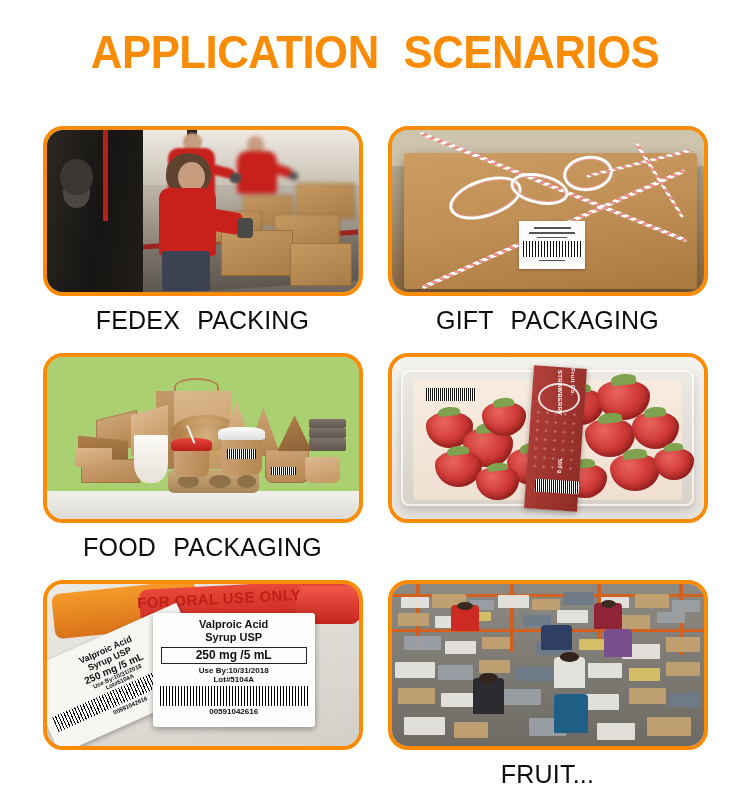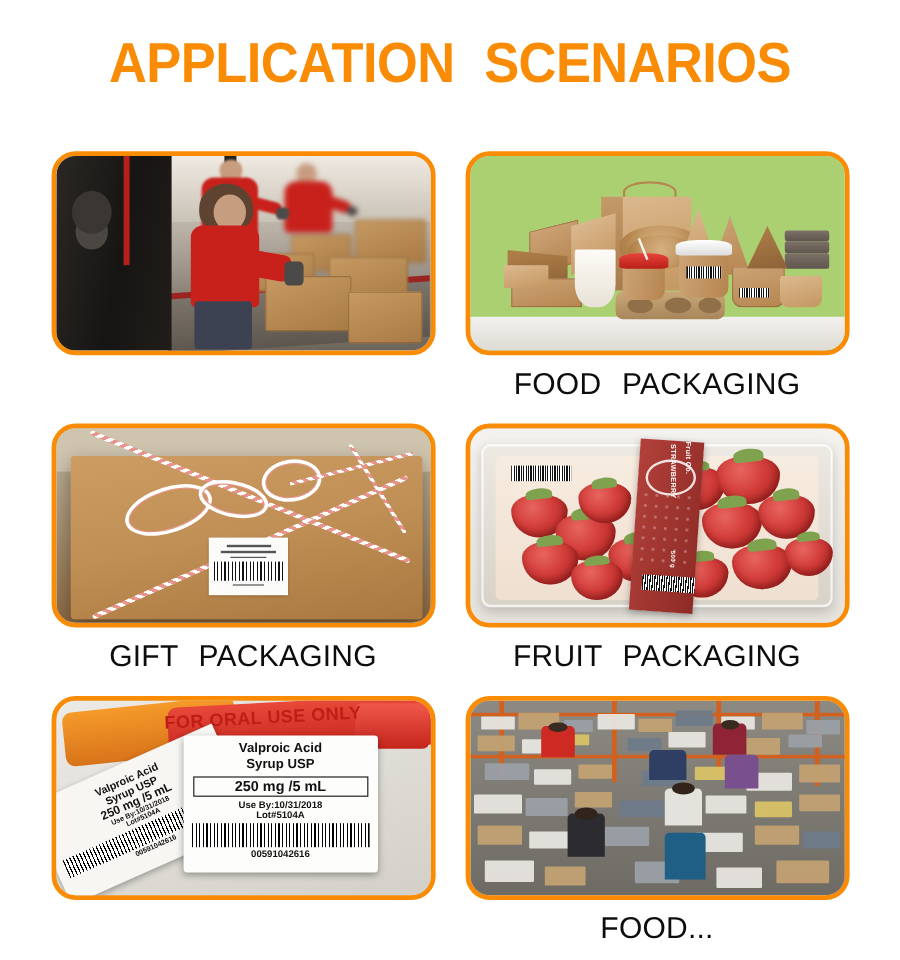--- a/index.html
+++ b/index.html
@@ -218,78 +218,21 @@
           <div class="person" style="left:36%;top:14%;width:24%;height:84%;">
             <div class="p-hair" style="left:10%;top:0;width:60%;height:30%;"></div>
             <div class="p-head" style="left:26%;top:7%;width:36%;height:22%;"></div>
             <div class="p-shirt" style="left:0;top:26%;width:76%;height:50%;"></div>
             <div class="p-arm" style="left:54%;top:42%;width:58%;height:16%;transform:rotate(10deg);"></div>
             <div class="p-glove" style="left:104%;top:48%;width:22%;height:15%;"></div>
             <div style="position:absolute;left:4%;top:72%;width:64%;height:30%;background:#3c4252;border-radius:3px;"></div>
           </div>
         </div>
       </div>
-    </div>
-
-    <div class="cell">
-      <div class="card">
-        <div class="photo">
-          <div class="f-bg"></div>
-          <div class="f-table"></div>
-
-          <div class="bag-h" style="left:41%;top:13%;width:13%;height:10%;"></div>
-          <div class="kraft-l" style="left:35%;top:21%;width:24%;height:48%;border-radius:1px;"></div>
-          <div class="kraft-d" style="left:35%;top:21%;width:6%;height:48%;opacity:.55;"></div>
-
-          <div class="kraft" style="left:16%;top:36%;width:13%;height:22%;transform:skewY(-14deg);"></div>
-          <div class="kraft-l" style="left:27%;top:33%;width:12%;height:25%;transform:skewY(-16deg);"></div>
-          <div class="kraft-d" style="left:10%;top:50%;width:16%;height:16%;transform:skewY(6deg);"></div>
-          <div class="kraft" style="left:11%;top:63%;width:19%;height:15%;"></div>
-          <div class="kraft-l" style="left:9%;top:56%;width:12%;height:12%;"></div>
-
-          <div class="plate" style="left:40%;top:36%;width:22%;height:22%;"></div>
-          <div class="plate" style="left:42%;top:41%;width:18%;height:17%;opacity:.9;"></div>
-
-          <div class="kraft-l" style="left:55%;top:27%;width:12%;height:34%;
-               clip-path:polygon(50% 0,100% 100%,0 100%);"></div>
-          <div class="kraft" style="left:64%;top:31%;width:11%;height:30%;
-               clip-path:polygon(50% 0,100% 100%,0 100%);"></div>
-
-          <div style="position:absolute;left:28%;top:48%;width:11%;height:30%;
-               background:linear-gradient(180deg,#fdfbf7,#e8e2d6);border-radius:2px 2px 40% 40%;"></div>
-
-          <div class="tray" style="left:39%;top:70%;width:29%;height:14%;"></div>
-          <div style="position:absolute;left:42%;top:73%;width:7%;height:8%;border-radius:50%;background:#8f7048;"></div>
-          <div style="position:absolute;left:52%;top:73%;width:7%;height:8%;border-radius:50%;background:#8f7048;"></div>
-          <div style="position:absolute;left:61%;top:73%;width:6%;height:8%;border-radius:50%;background:#8f7048;"></div>
-
-          <div class="cup" style="left:41%;top:54%;width:11%;height:20%;"></div>
-          <div class="lid-red" style="left:40%;top:50%;width:13%;height:8%;"></div>
-          <div class="straw" style="left:46%;top:42%;width:2px;height:12%;"></div>
-
-          <div class="cup" style="left:56%;top:49%;width:13%;height:24%;"></div>
-          <div class="lid-wh" style="left:55%;top:43%;width:15%;height:8%;"></div>
-          <div class="bcode" style="left:58%;top:57%;width:9%;height:6%;">
-              <i></i>
-            </div>
-
-          <div class="kraft" style="left:70%;top:57%;width:14%;height:21%;border-radius:2px 2px 8px 8px;"></div>
-          <div class="bcode" style="left:72%;top:68%;width:8%;height:5%;">
-              <i></i>
-            </div>
-          <div class="kraft-l" style="left:83%;top:62%;width:11%;height:16%;border-radius:2px 2px 7px 7px;"></div>
-
-          <div class="stack" style="left:84%;top:38%;width:12%;height:6%;"></div>
-          <div class="stack" style="left:84%;top:44%;width:12%;height:6%;"></div>
-          <div class="stack" style="left:84%;top:50%;width:12%;height:8%;"></div>
-          <div class="kraft-d" style="left:74%;top:36%;width:11%;height:22%;
-               clip-path:polygon(50% 0,100% 100%,0 100%);"></div>
-        </div>
-      </div>
-      <div class="caption">FOOD  PACKAGING</div>
+      <div class="caption">FEDEX  PACKING</div>
     </div>
 
     <div class="cell">
       <div class="card">
         <div class="photo">
           <div class="g-bg"></div>
           <div class="g-wall"></div>
           <div class="g-side"></div>
           <div class="g-box"></div>
 
@@ -305,20 +248,78 @@
           <div class="g-label" style="left:41%;top:56%;width:21%;height:30%;">
             <div class="ln" style="width:56%;margin-top:6px;"></div>
             <div class="ln" style="width:70%;"></div>
             <div class="ln" style="width:46%;height:1px;"></div>
             <div class="bc"></div>
             <div class="ln" style="width:40%;height:1px;"></div>
           </div>
         </div>
       </div>
       <div class="caption">GIFT  PACKAGING</div>
+    </div>
+
+    <div class="cell">
+      <div class="card">
+        <div class="photo">
+          <div class="f-bg"></div>
+          <div class="f-table"></div>
+
+          <div class="bag-h" style="left:41%;top:13%;width:13%;height:10%;"></div>
+          <div class="kraft-l" style="left:35%;top:21%;width:24%;height:48%;border-radius:1px;"></div>
+          <div class="kraft-d" style="left:35%;top:21%;width:6%;height:48%;opacity:.55;"></div>
+
+          <div class="kraft" style="left:16%;top:36%;width:13%;height:22%;transform:skewY(-14deg);"></div>
+          <div class="kraft-l" style="left:27%;top:33%;width:12%;height:25%;transform:skewY(-16deg);"></div>
+          <div class="kraft-d" style="left:10%;top:50%;width:16%;height:16%;transform:skewY(6deg);"></div>
+          <div class="kraft" style="left:11%;top:63%;width:19%;height:15%;"></div>
+          <div class="kraft-l" style="left:9%;top:56%;width:12%;height:12%;"></div>
+
+          <div class="plate" style="left:40%;top:36%;width:22%;height:22%;"></div>
+          <div class="plate" style="left:42%;top:41%;width:18%;height:17%;opacity:.9;"></div>
+
+          <div class="kraft-l" style="left:55%;top:27%;width:12%;height:34%;
+               clip-path:polygon(50% 0,100% 100%,0 100%);"></div>
+          <div class="kraft" style="left:64%;top:31%;width:11%;height:30%;
+               clip-path:polygon(50% 0,100% 100%,0 100%);"></div>
+
+          <div style="position:absolute;left:28%;top:48%;width:11%;height:30%;
+               background:linear-gradient(180deg,#fdfbf7,#e8e2d6);border-radius:2px 2px 40% 40%;"></div>
+
+          <div class="tray" style="left:39%;top:70%;width:29%;height:14%;"></div>
+          <div style="position:absolute;left:42%;top:73%;width:7%;height:8%;border-radius:50%;background:#8f7048;"></div>
+          <div style="position:absolute;left:52%;top:73%;width:7%;height:8%;border-radius:50%;background:#8f7048;"></div>
+          <div style="position:absolute;left:61%;top:73%;width:6%;height:8%;border-radius:50%;background:#8f7048;"></div>
+
+          <div class="cup" style="left:41%;top:54%;width:11%;height:20%;"></div>
+          <div class="lid-red" style="left:40%;top:50%;width:13%;height:8%;"></div>
+          <div class="straw" style="left:46%;top:42%;width:2px;height:12%;"></div>
+
+          <div class="cup" style="left:56%;top:49%;width:13%;height:24%;"></div>
+          <div class="lid-wh" style="left:55%;top:43%;width:15%;height:8%;"></div>
+          <div class="bcode" style="left:58%;top:57%;width:9%;height:6%;">
+              <i></i>
+            </div>
+
+          <div class="kraft" style="left:70%;top:57%;width:14%;height:21%;border-radius:2px 2px 8px 8px;"></div>
+          <div class="bcode" style="left:72%;top:68%;width:8%;height:5%;">
+              <i></i>
+            </div>
+          <div class="kraft-l" style="left:83%;top:62%;width:11%;height:16%;border-radius:2px 2px 7px 7px;"></div>
+
+          <div class="stack" style="left:84%;top:38%;width:12%;height:6%;"></div>
+          <div class="stack" style="left:84%;top:44%;width:12%;height:6%;"></div>
+          <div class="stack" style="left:84%;top:50%;width:12%;height:8%;"></div>
+          <div class="kraft-d" style="left:74%;top:36%;width:11%;height:22%;
+               clip-path:polygon(50% 0,100% 100%,0 100%);"></div>
+        </div>
+      </div>
+      <div class="caption">FOOD  PACKAGING</div>
     </div>
 
     <div class="cell">
       <div class="card">
         <div class="photo">
           <div class="fr-bg"></div>
           <div class="clam"></div>
           <div class="clam-in"></div>
 
           <div class="berry" style="left:11%;top:34%;width:15%;height:22%;"></div>
@@ -343,21 +344,20 @@
           <div class="sleeve-txt" style="left:55%;top:63%;font-size:5px;">500 g</div>
 
           <div class="bcode" style="left:46%;top:76%;width:14%;height:8%;transform:rotate(4deg);">
               <i></i>
             </div>
           <div class="bcode" style="left:11%;top:19%;width:16%;height:8%;">
               <i></i>
             </div>
         </div>
       </div>
-      <div class="caption">FRUIT  PACKAGING</div>
     </div>
 
     <div class="cell">
       <div class="card">
         <div class="photo">
           <div class="ph-bg"></div>
 
           <div class="vial v-orange" style="left:2%;top:2%;width:46%;height:28%;transform:rotate(-6deg);"></div>
           <div class="vial v-red" style="left:30%;top:0%;width:72%;height:26%;transform:rotate(-3deg);"></div>
           <div style="position:absolute;left:80%;top:1%;width:20%;height:24%;
@@ -456,17 +456,17 @@
           <div class="worker" style="left:52%;top:45%;width:10%;height:19%;background:#e4e2dd;"></div>
           <div class="worker" style="left:26%;top:58%;width:10%;height:22%;background:#2b2b30;"></div>
           <div class="worker" style="left:52%;top:68%;width:11%;height:24%;background:#1f5f86;"></div>
           <div style="position:absolute;left:21%;top:11%;width:5%;height:5%;border-radius:50%;background:#3a2b20;"></div>
           <div style="position:absolute;left:67%;top:10%;width:5%;height:5%;border-radius:50%;background:#3a2b20;"></div>
           <div style="position:absolute;left:54%;top:42%;width:6%;height:6%;border-radius:50%;background:#32241a;"></div>
           <div style="position:absolute;left:28%;top:55%;width:6%;height:6%;border-radius:50%;background:#32241a;"></div>
           <div style="position:absolute;inset:0;backdrop-filter:blur(0.4px);"></div>
         </div>
       </div>
-      <div class="caption">FOOD...</div>
+      <div class="caption">FRUIT...</div>
     </div>
 
   </div>
 </div>
 
 </body></html>

